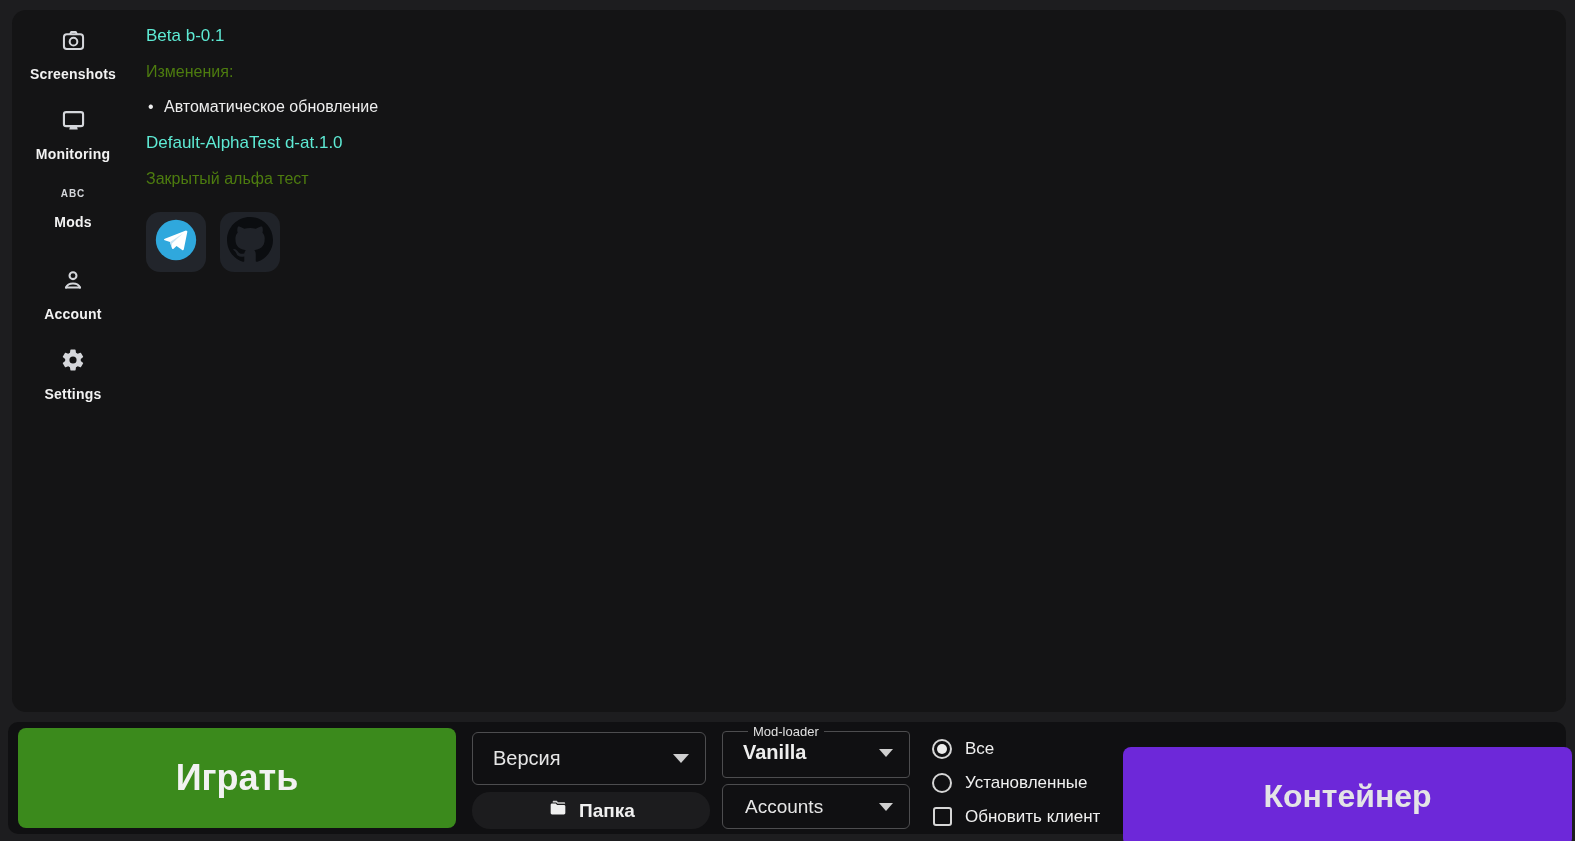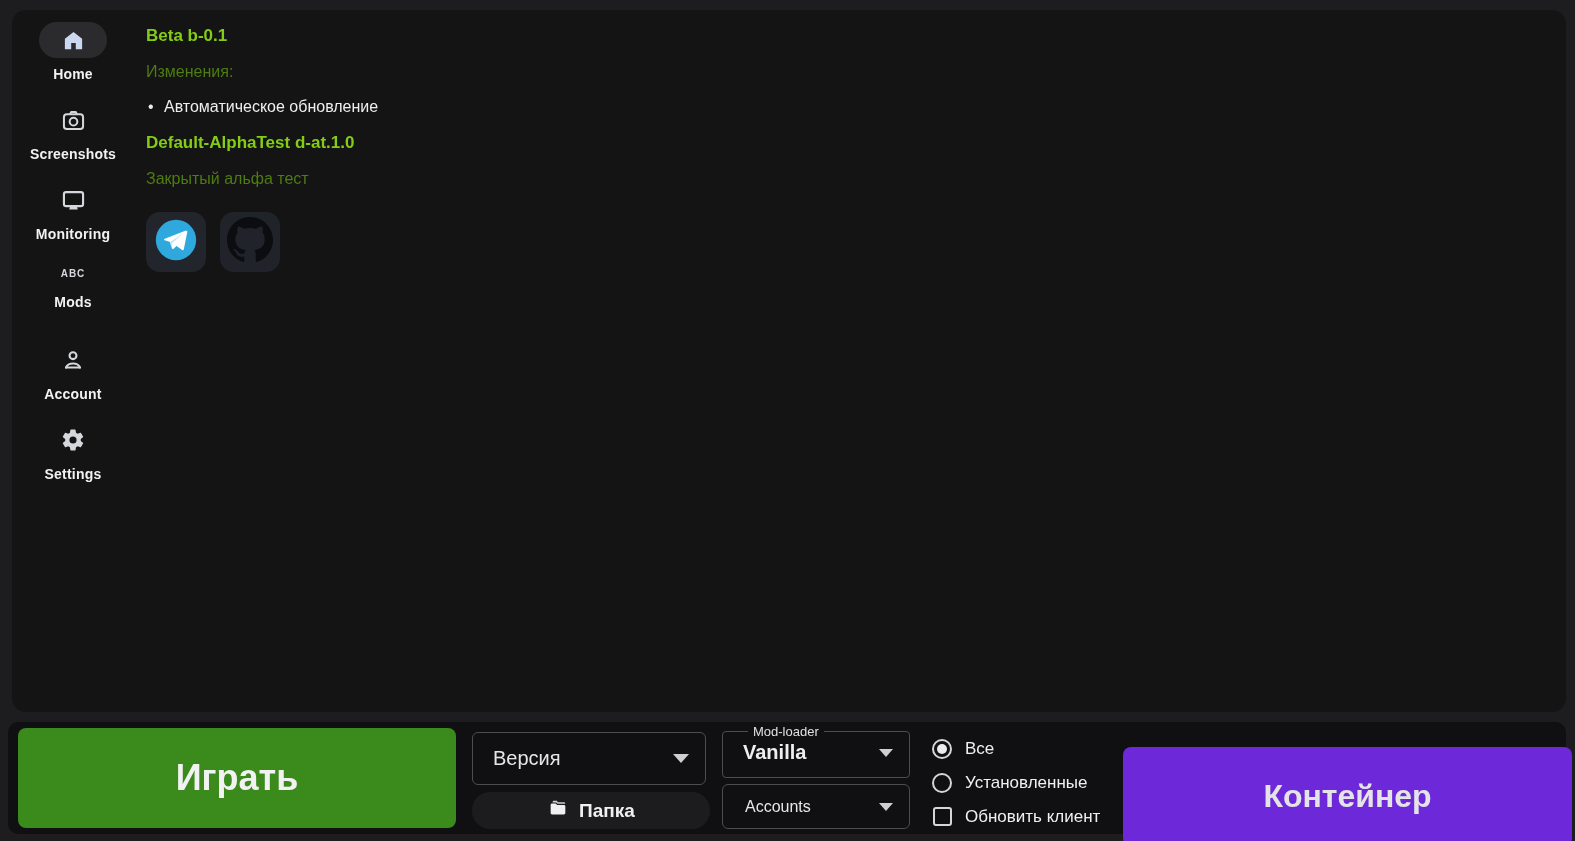--- a/index.html
+++ b/index.html
@@ -28,21 +28,21 @@
   .side-icon-wrap { width:68px; height:36px; border-radius:18px;
     display:flex; align-items:center; justify-content:center; }
   .side-item.active .side-icon-wrap { background:#2b2b2d; }
   .side-label { margin-top:8px; font-size:14px; font-weight:bold; color:#f2f2f2; letter-spacing:.2px; }
   .side-icon svg { display:block; }
   .abc-glyph { font-size:10px; font-weight:bold; letter-spacing:1px; color:#d5d7db;
     border-radius:2px; line-height:1; }
 
   
   .content { position:absolute; left:134px; top:16px; width:1000px; }
-  .cl-title { font-size:17px; font-weight:bold; color:#84cc16; margin-bottom:17px; }
+  .cl-title { font-size:17px; font-weight:normal; color:#5eead4; margin-bottom:17px; }
   .cl-text  { font-size:16px; color:#4d7c0f; margin-bottom:17px; font-weight:400; }
   .cl-bullet { font-size:16px; color:#eeeeee; margin-bottom:17px; padding-left:18px; position:relative; }
   .cl-bullet::before { content:"•"; position:absolute; left:2px; top:0; color:#eeeeee; }
 
   .social-row { display:flex; gap:14px; margin-top:24px; }
   .social-btn { width:60px; height:60px; border-radius:14px; background:#22252b;
     display:flex; align-items:center; justify-content:center; cursor:pointer; }
   .social-btn.github { background:#202329; }
 
   
@@ -57,21 +57,21 @@
     font-family:"Liberation Sans","DejaVu Sans",sans-serif;
     display:flex; align-items:center; justify-content:center;
   }
   .combo {
     position:absolute; border:1px solid #4d4d4f; border-radius:6px;
     background:transparent; display:flex; align-items:center; cursor:pointer;
     color:#e6e6e6; font-size:20px; padding:0 16px 0 20px;
     justify-content:space-between;
   }
   .combo-version { left:464px; top:10px; width:234px; height:53px; }
-  .combo-accounts { left:714px; top:62px; width:188px; height:45px; font-size:16px; padding-left:22px; }
+  .combo-accounts { left:714px; top:62px; width:188px; height:45px; font-size:19px; padding-left:22px; }
   .caret { width:0; height:0; border-left:8px solid transparent; border-right:8px solid transparent;
     border-top:9px solid #cfcfcf; margin-left:10px; }
   .combo-accounts .caret, .modloader .caret { border-left-width:7px; border-right-width:7px; border-top-width:8px; }
 
   .folder-btn {
     position:absolute; left:464px; top:70px; width:238px; height:37px;
     background:#1c1c1e; border:none; border-radius:18px; cursor:pointer;
     color:#f0f0f0; font-size:19px; font-weight:bold;
     font-family:"Liberation Sans","DejaVu Sans",sans-serif;
     display:flex; align-items:center; justify-content:center; gap:10px;
@@ -100,30 +100,20 @@
     color:#e4e4e6; font-size:32px; font-weight:600;
   }
 </style>
 </head>
 <body>
 
 <div class="main-panel">
 
   <nav class="sidebar">
 
-    <div class="side-item active">
-      <div class="side-icon-wrap">
-        <span class="side-icon">
-          <svg width="23" height="23" viewBox="0 0 24 24" fill="#ccd8f0">
-            <path d="M12 3 L3 10.2 V21 H9.6 V14.6 H14.4 V21 H21 V10.2 Z"></path>
-          </svg>
-        </span>
-      </div>
-      <span class="side-label">Home</span>
-    </div>
 
     <div class="side-item">
       <div class="side-icon-wrap">
         <span class="side-icon">
           <svg width="27" height="27" viewBox="0 0 24 24" fill="none" stroke="#d5d7db" stroke-width="1.8" stroke-linejoin="round">
             <rect x="3.5" y="6.5" width="17" height="13" rx="2.5"></rect>
             <path d="M9 6.5 L10 4.5 H14 L15 6.5" fill="none"></path>
             <circle cx="12" cy="13" r="3.4"></circle>
           </svg>
         </span>

